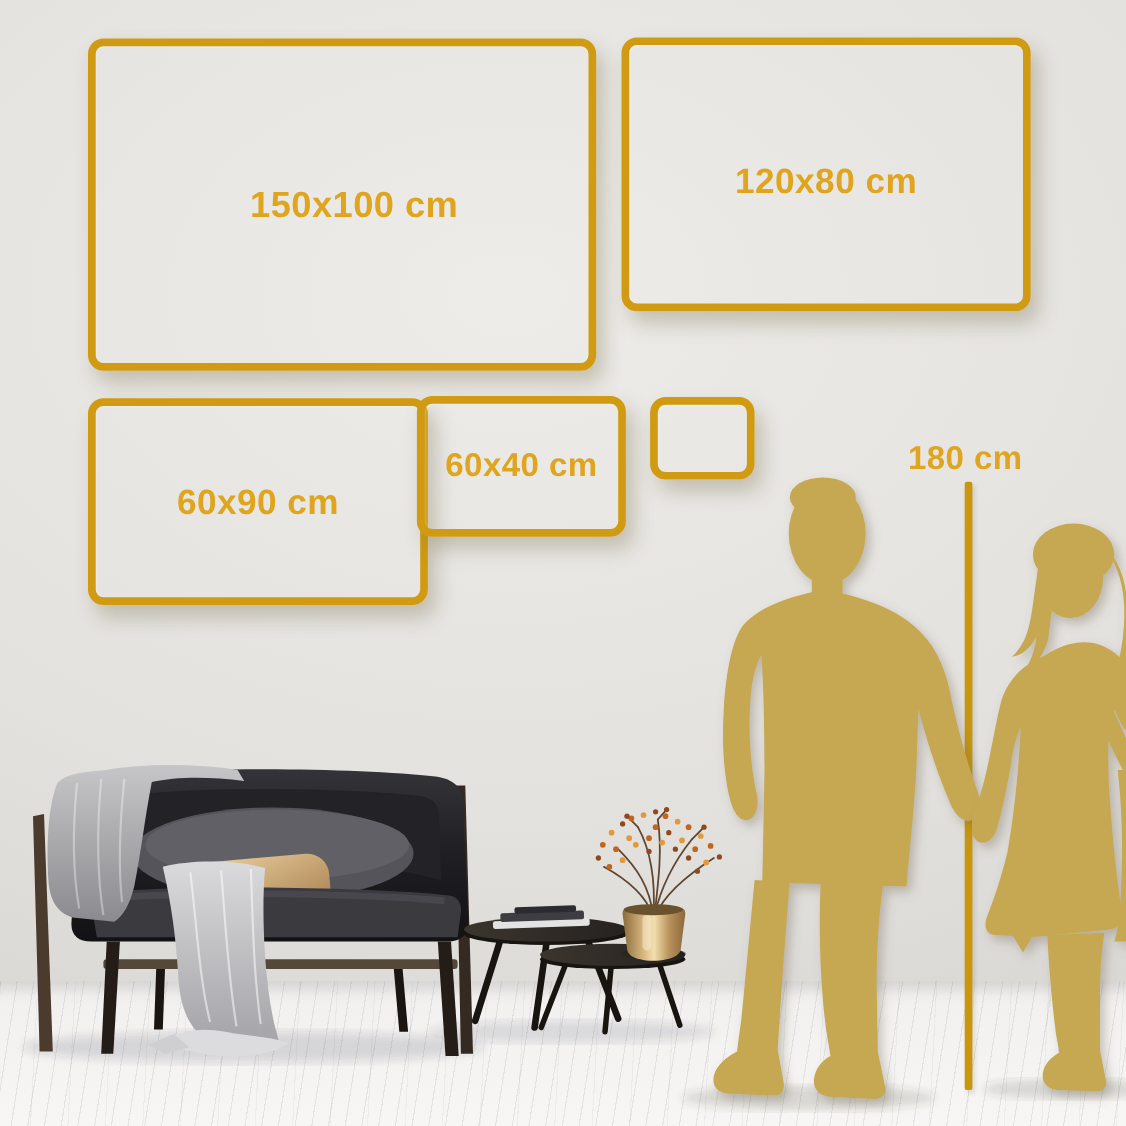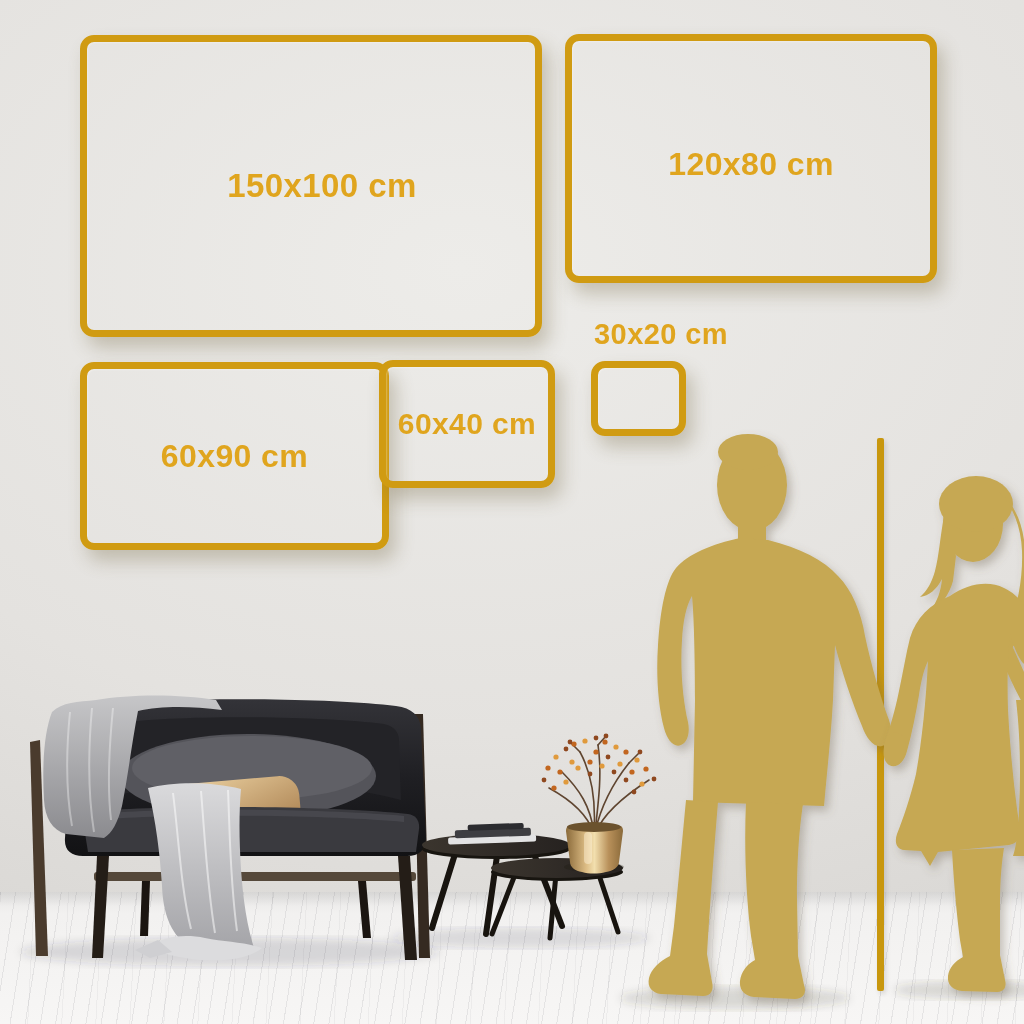--- a/index.html
+++ b/index.html
@@ -17,21 +17,21 @@
   .floor::after{content:"";position:absolute;left:0;right:0;top:0;height:14px;
     background:linear-gradient(rgba(90,90,95,.12),transparent);}
   .scene,.people{position:absolute;left:0;top:0;width:1024px;height:1024px;}
   .size-frame{position:absolute;box-sizing:border-box;border:7px solid #d09b12;border-radius:14px;
     display:flex;align-items:center;justify-content:center;
     box-shadow:7px 11px 18px rgba(110,95,55,.30), inset 1px 1px 2px rgba(255,255,255,.3);}
   .lbl{font-weight:bold;color:#e0a51e;letter-spacing:.4px;white-space:nowrap;}
   .f150{left:80px;top:35px;width:462px;height:302px;padding-left:22px;}  .f150 .lbl{font-size:33px;}
   .f120{left:565px;top:34px;width:372px;height:249px;} .f120 .lbl{font-size:32px;margin-top:12px;}
   .f90{left:80px;top:362px;width:309px;height:188px;}  .f90 .lbl{font-size:32px;}
-  .f60{left:379px;top:360px;width:176px;height:128px;} .f60 .lbl{font-size:30px;}
+  .f60{left:379px;top:360px;width:190px;height:128px;} .f60 .lbl{font-size:30px;}
   .f30{left:591px;top:361px;width:95px;height:75px;}
   .lbl-30{position:absolute;left:576px;top:318px;width:170px;text-align:center;font-size:29px;}
   .height-lbl{position:absolute;left:795px;top:400px;width:165px;text-align:center;font-size:30px;}
   .height-line{position:absolute;left:877px;top:438px;width:7px;height:553px;background:#c8970e;
     border-radius:2px;box-shadow:2px 3px 5px rgba(0,0,0,.12);}
 </style>
 </head>
 <body>
 
 <div class="stage">
@@ -199,23 +199,23 @@
   </div>
   <div class="size-frame f120">
     <span class="lbl">120x80 cm</span>
   </div>
   <div class="size-frame f90">
     <span class="lbl">60x90 cm</span>
   </div>
   <div class="size-frame f60">
     <span class="lbl">60x40 cm</span>
   </div>
-  <span class="lbl lbl-30">30x20 cm</span>
   <div class="size-frame f30"></div>
 
+  <span class="lbl height-lbl">180 cm</span>
   <div class="height-line"></div>
 
   <svg class="people" viewBox="0 0 1024 1024">
     <defs>
       <filter id="psoft" x="-20%" y="-10%" width="140%" height="130%">
         <feDropShadow dx="4" dy="5" stdDeviation="5" flood-color="#6a6148" flood-opacity="0.35"></feDropShadow>
       </filter>
       <filter id="pblur">
           <feGaussianBlur stdDeviation="4"></feGaussianBlur>
         </filter>

